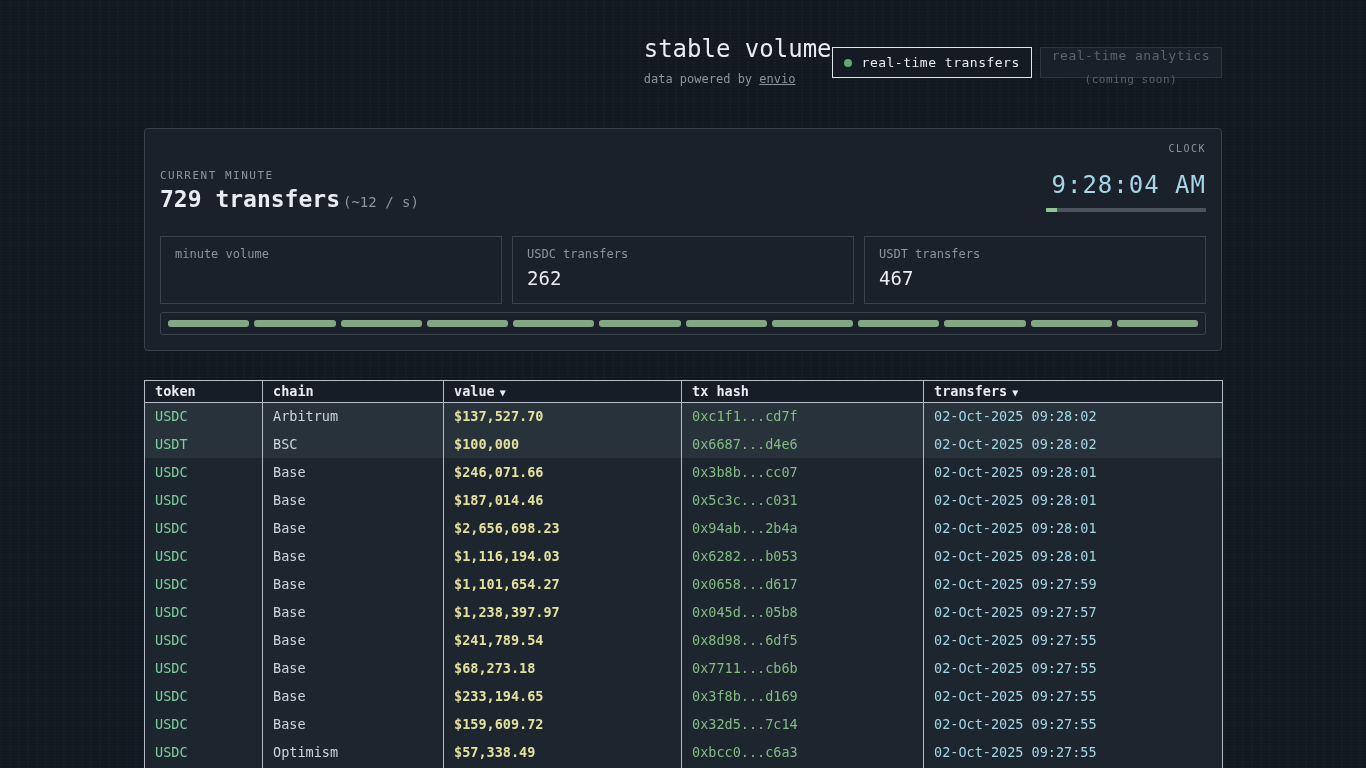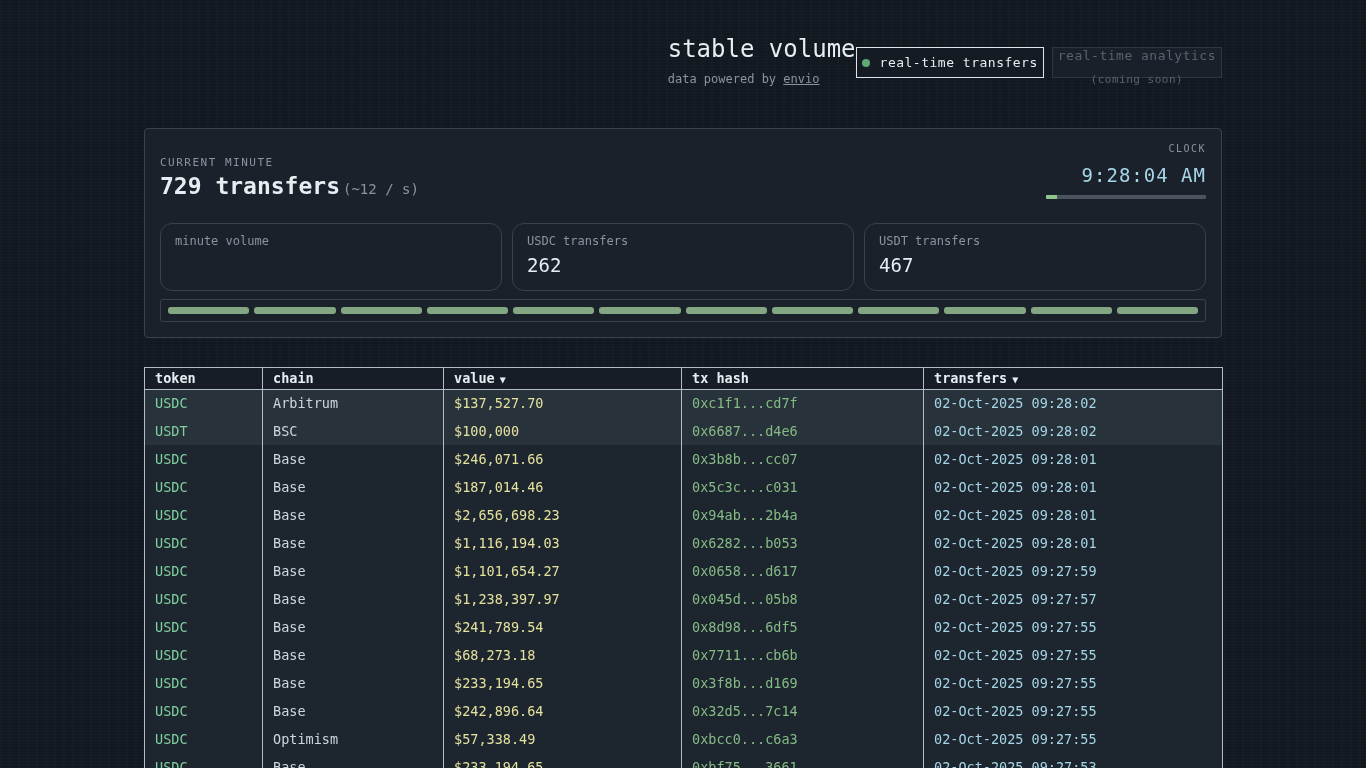--- a/index.html
+++ b/index.html
@@ -21,64 +21,64 @@
     color:var(--text);
   }
   .page{width:1078px;margin:0 auto;padding-top:36px;}
 
   
   .hdr{display:flex;justify-content:flex-end;align-items:flex-start;margin-bottom:42px;}
   .title{font-size:24px;font-weight:normal;margin:0;line-height:1.15;color:var(--text);}
   .subtitle{margin-top:8px;font-size:12px;color:var(--muted);}
   .subtitle a{color:var(--muted);text-decoration:underline;}
   .tabs{display:flex;gap:8px;margin-top:11px;}
-  .tab{height:31px;padding:0 5px;display:flex;align-items:center;gap:10px;
+  .tab{height:31px;padding:0 11px;display:flex;align-items:center;gap:10px;
        font-size:13px;letter-spacing:.5px;cursor:pointer;white-space:nowrap;}
   .tab.active{border:1px solid #dfe5ea;color:var(--text);background:#141b23;}
   .tab .dot{width:8px;height:8px;border-radius:50%;background:#5fa878;}
   .tab.disabled{border:1px solid var(--tab-dim-border);color:var(--tab-dim);background:#19202a;flex-direction:column;}
   .tab .soon{font-size:11px;}
 
   
   .panel{border:1px solid var(--card-border);border-radius:4px;background:var(--panel-bg);
          padding:14px 15px 15px;}
   .panel-top{display:flex;justify-content:space-between;align-items:flex-end;}
   .eyebrow{font-size:11px;letter-spacing:1.5px;color:var(--muted);}
   .bigline{margin-top:4px;display:flex;align-items:baseline;gap:3px;}
   .bignum{font-size:23px;font-weight:bold;color:var(--text);}
   .rate{font-size:14px;color:var(--muted);}
   .clockbox{text-align:right;}
   .clock-label{font-size:10px;letter-spacing:1.5px;color:var(--muted);}
-  .clock-time{font-size:19px;color:var(--cyan);margin-top:10px;letter-spacing:1px;}
+  .clock-time{font-size:24px;color:var(--cyan);margin-top:17px;letter-spacing:1px;}
   .clock-bar{width:160px;height:4px;background:var(--track);margin-top:9px;margin-left:auto;border-radius:1px;overflow:hidden;}
   .clock-fill{height:100%;background:#8fc690;width:7%;}
 
   .cards{display:flex;gap:10px;margin-top:24px;}
-  .card{flex:1;border:1px solid var(--card-border);border-radius:12px;padding:10px 14px 14px;background:transparent;}
+  .card{flex:1;border:1px solid var(--card-border);border-radius:0;padding:10px 14px 14px;background:transparent;}
   .card-label{font-size:12px;color:var(--muted);}
   .card-value{font-size:19px;margin-top:6px;color:var(--text);}
   .card-value.yellow{color:var(--yellow);}
 
   .segments{margin-top:8px;border:1px solid var(--card-border);border-radius:3px;
             padding:7px;display:flex;gap:5px;}
   .seg{flex:1;height:7px;border-radius:3px;background:var(--seg-green);}
 
   
   .tbl-wrap{margin-top:29px;}
   table{width:100%;border-collapse:collapse;table-layout:fixed;background:var(--row-bg);
         border:1px solid var(--table-border);}
   th{height:22px;padding:0 0 0 10px;text-align:left;font-size:13.5px;font-weight:bold;
      color:var(--text);background:#161d26;border:1px solid var(--table-border);}
   th .arrow{font-size:10px;margin-left:5px;}
   td{height:28px;padding:0 0 0 10px;font-size:13.5px;white-space:nowrap;overflow:hidden;
      border-left:1px solid var(--table-border);border-right:1px solid var(--table-border);}
   tr.fresh td{background:var(--row-fresh);}
   td.c-token{color:var(--mint);}
   td.c-chain{color:#cdd5dc;}
-  td.c-value{color:var(--yellow);}
+  td.c-value{color:var(--yellow);font-weight:bold;}
   td.c-hash{color:var(--green);cursor:pointer;}
   td.c-time{color:var(--cyan);}
 </style>
 </head>
 <body>
 
 <div class="page">
 
   <div class="hdr">
     <div>
@@ -238,21 +238,21 @@
           <tr>
     <td class="c-token">USDC</td>
     <td class="c-chain">Base</td>
     <td class="c-value">$233,194.65</td>
     <td class="c-hash">0x3f8b...d169</td>
     <td class="c-time">02-Oct-2025 09:27:55</td>
   </tr>
           <tr>
     <td class="c-token">USDC</td>
     <td class="c-chain">Base</td>
-    <td class="c-value">$242,896.64</td>
+    <td class="c-value">$159,609.72</td>
     <td class="c-hash">0x32d5...7c14</td>
     <td class="c-time">02-Oct-2025 09:27:55</td>
   </tr>
           <tr>
     <td class="c-token">USDC</td>
     <td class="c-chain">Optimism</td>
     <td class="c-value">$57,338.49</td>
     <td class="c-hash">0xbcc0...c6a3</td>
     <td class="c-time">02-Oct-2025 09:27:55</td>
   </tr>

